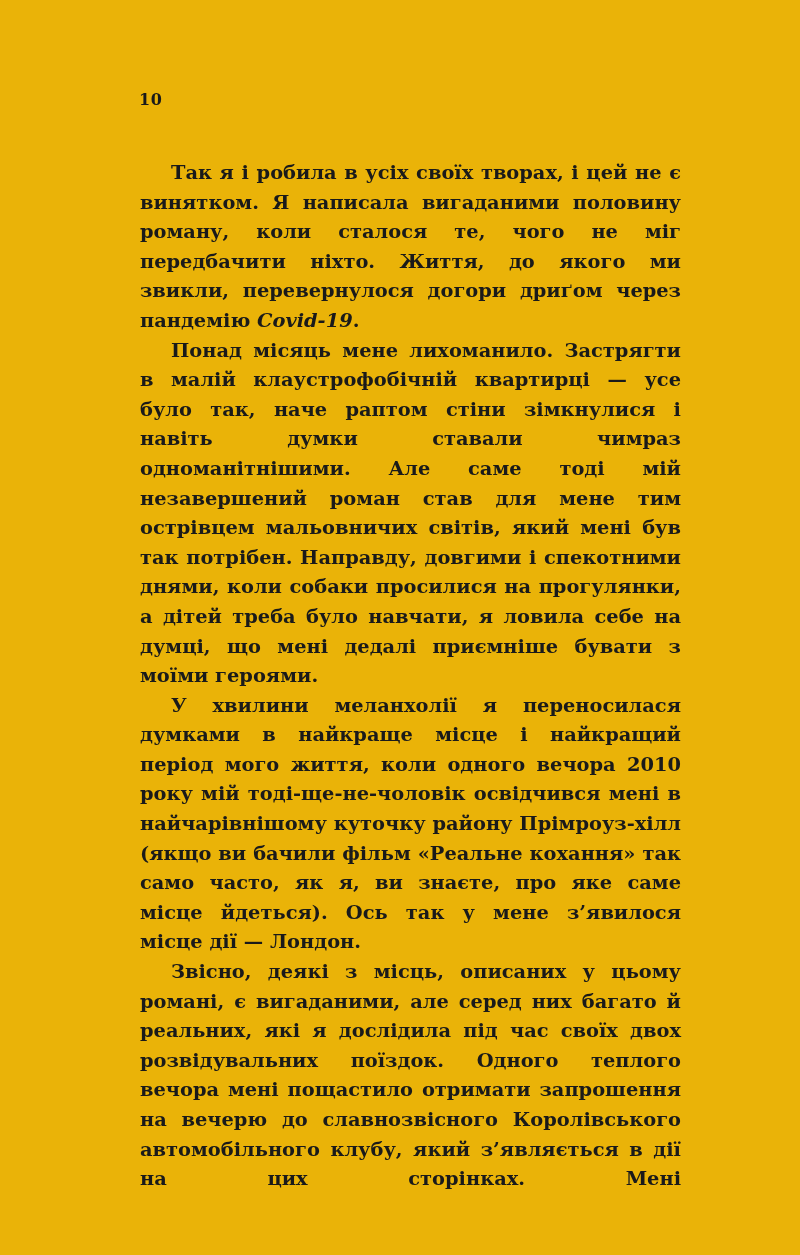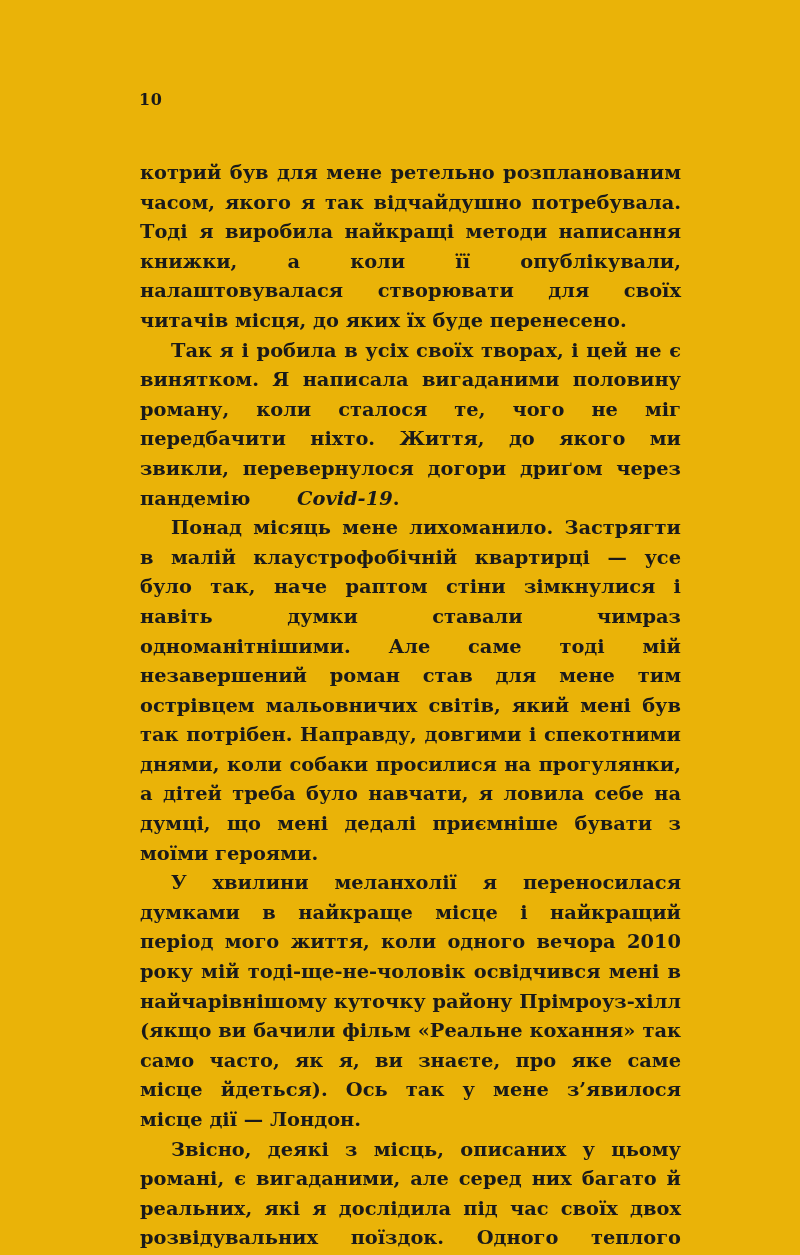--- a/index.html
+++ b/index.html
@@ -52,32 +52,30 @@
   .text-block p.continues {
     
     text-indent: 0;
   }
   .text-block p.fill-last {
     
     text-align-last: justify;
   }
   .text-block em {
     font-style: italic;
-    margin-left: 40px;
   }
 </style>
 </head>
 <body>
 
 <div class="page">
   <div class="scan">
     <div class="page-number">10</div>
 
     <div class="text-block">
-      <p class="continues">котрий був для мене ретельно розпланованим часом, якого я так відчайдушно потребувала. Тоді я виробила найкращі методи написання книжки, а коли її опублікували, налаштовувалася створювати для своїх читачів місця, до яких їх буде перенесено.</p>
 
       <p><span>Так я і робила в усіх своїх творах, і цей не є винятком. Я написала вигаданими половину роману, коли сталося те, чого не міг передбачити ніхто. Життя, до якого ми звикли, перевернулося догори дриґом через пандемію </span><em>Covid-19</em><span>.</span></p>
 
       <p>Понад місяць мене лихоманило. Застрягти в малій клаустрофобічній квартирці — усе було так, наче раптом стіни зімкнулися і навіть думки ставали чимраз одноманітнішими. Але саме тоді мій незавершений роман став для мене тим острівцем мальовничих світів, який мені був так потрібен. Направду, довгими і спекотними днями, коли собаки просилися на прогулянки, а дітей треба було навчати, я ловила себе на думці, що мені дедалі приємніше бувати з моїми героями.</p>
 
       <p>У хвилини меланхолії я переносилася думками в найкраще місце і найкращий період мого життя, коли одного вечора 2010 року мій тоді-ще-не-чоловік освідчився мені в найчарівнішому куточку району Прімроуз-хілл (якщо ви бачили фільм «Реальне кохання» так само часто, як я, ви знаєте, про яке саме місце йдеться). Ось так у мене з’явилося місце дії — Лондон.</p>
 
       <p class="fill-last">Звісно, деякі з місць, описаних у цьому романі, є вигаданими, але серед них багато й реальних, які я дослідила під час своїх двох розвідувальних поїздок. Одного теплого вечора мені пощастило отримати запрошення на вечерю до славнозвісного Королівського автомобільного клубу, який з’являється в дії на цих сторінках. Мені</p>
     </div>
   </div>

